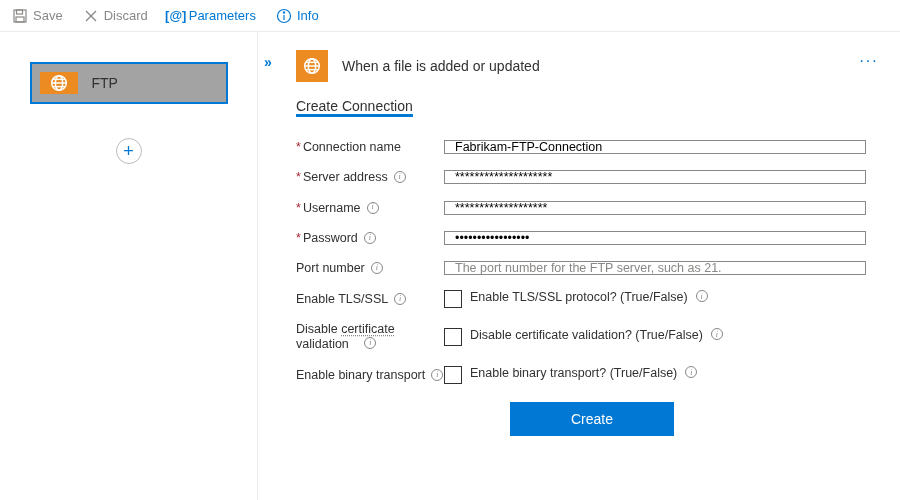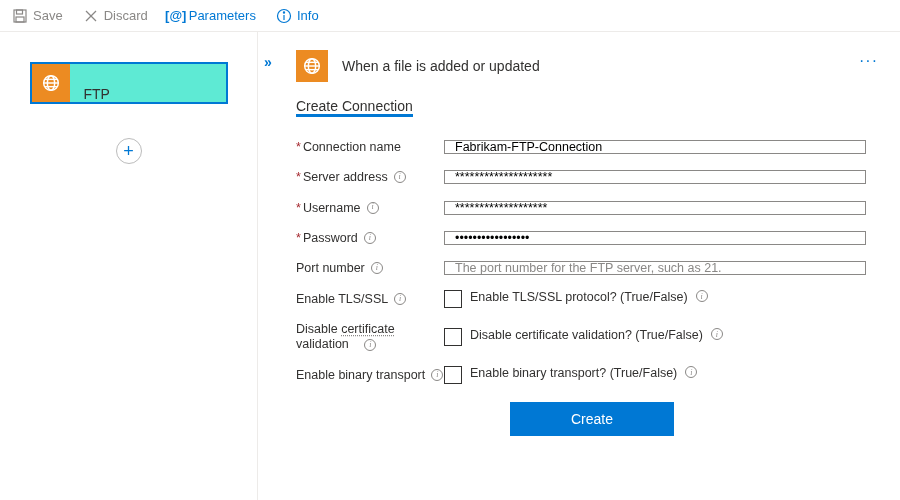--- a/index.html
+++ b/index.html
@@ -42,23 +42,23 @@
     padding: 30px 20px;
     display: flex;
     flex-direction: column;
     align-items: center;
   }
   .step-card {
     width: 198px;
     height: 42px;
     border: 2px solid #0078d4;
     display: flex;
-    align-items: flex-end;
-    padding: 0;
-    background: #5eead4;
+    align-items: center;
+    padding: 8px;
+    background: #a3a3a3;
   }
   .step-icon-box {
     width: 38px;
     height: 100%;
     background: #ec8b22;
     display: flex;
     align-items: center;
     justify-content: center;
     color: #fff;
   }
@@ -204,21 +204,21 @@
     color: #fff;
     border: none;
     height: 34px;
     min-width: 164px;
     font-size: 14px;
     cursor: pointer;
     font-family: inherit;
     margin-left: 22px;
   }
   .label-multiline { display: flex; flex-direction: column; line-height: 1.2; }
-  .label-multiline .line2 { display: flex; align-items: center; gap: 6px; }
+  .label-multiline .line2 { display: flex; gap: 6px; }
   .dotted u { text-decoration: underline dotted; text-decoration-color: #8a8886; text-underline-offset: 2px; }
 </style>
 </head>
 <body>
 
 <div class="toolbar">
   <div class="tb-btn">
     <span class="tb-icon">
       <svg viewBox="0 0 16 16" fill="none" stroke="#8a8886" stroke-width="1.2">
         <rect x="2" y="2" width="12" height="12"></rect>

